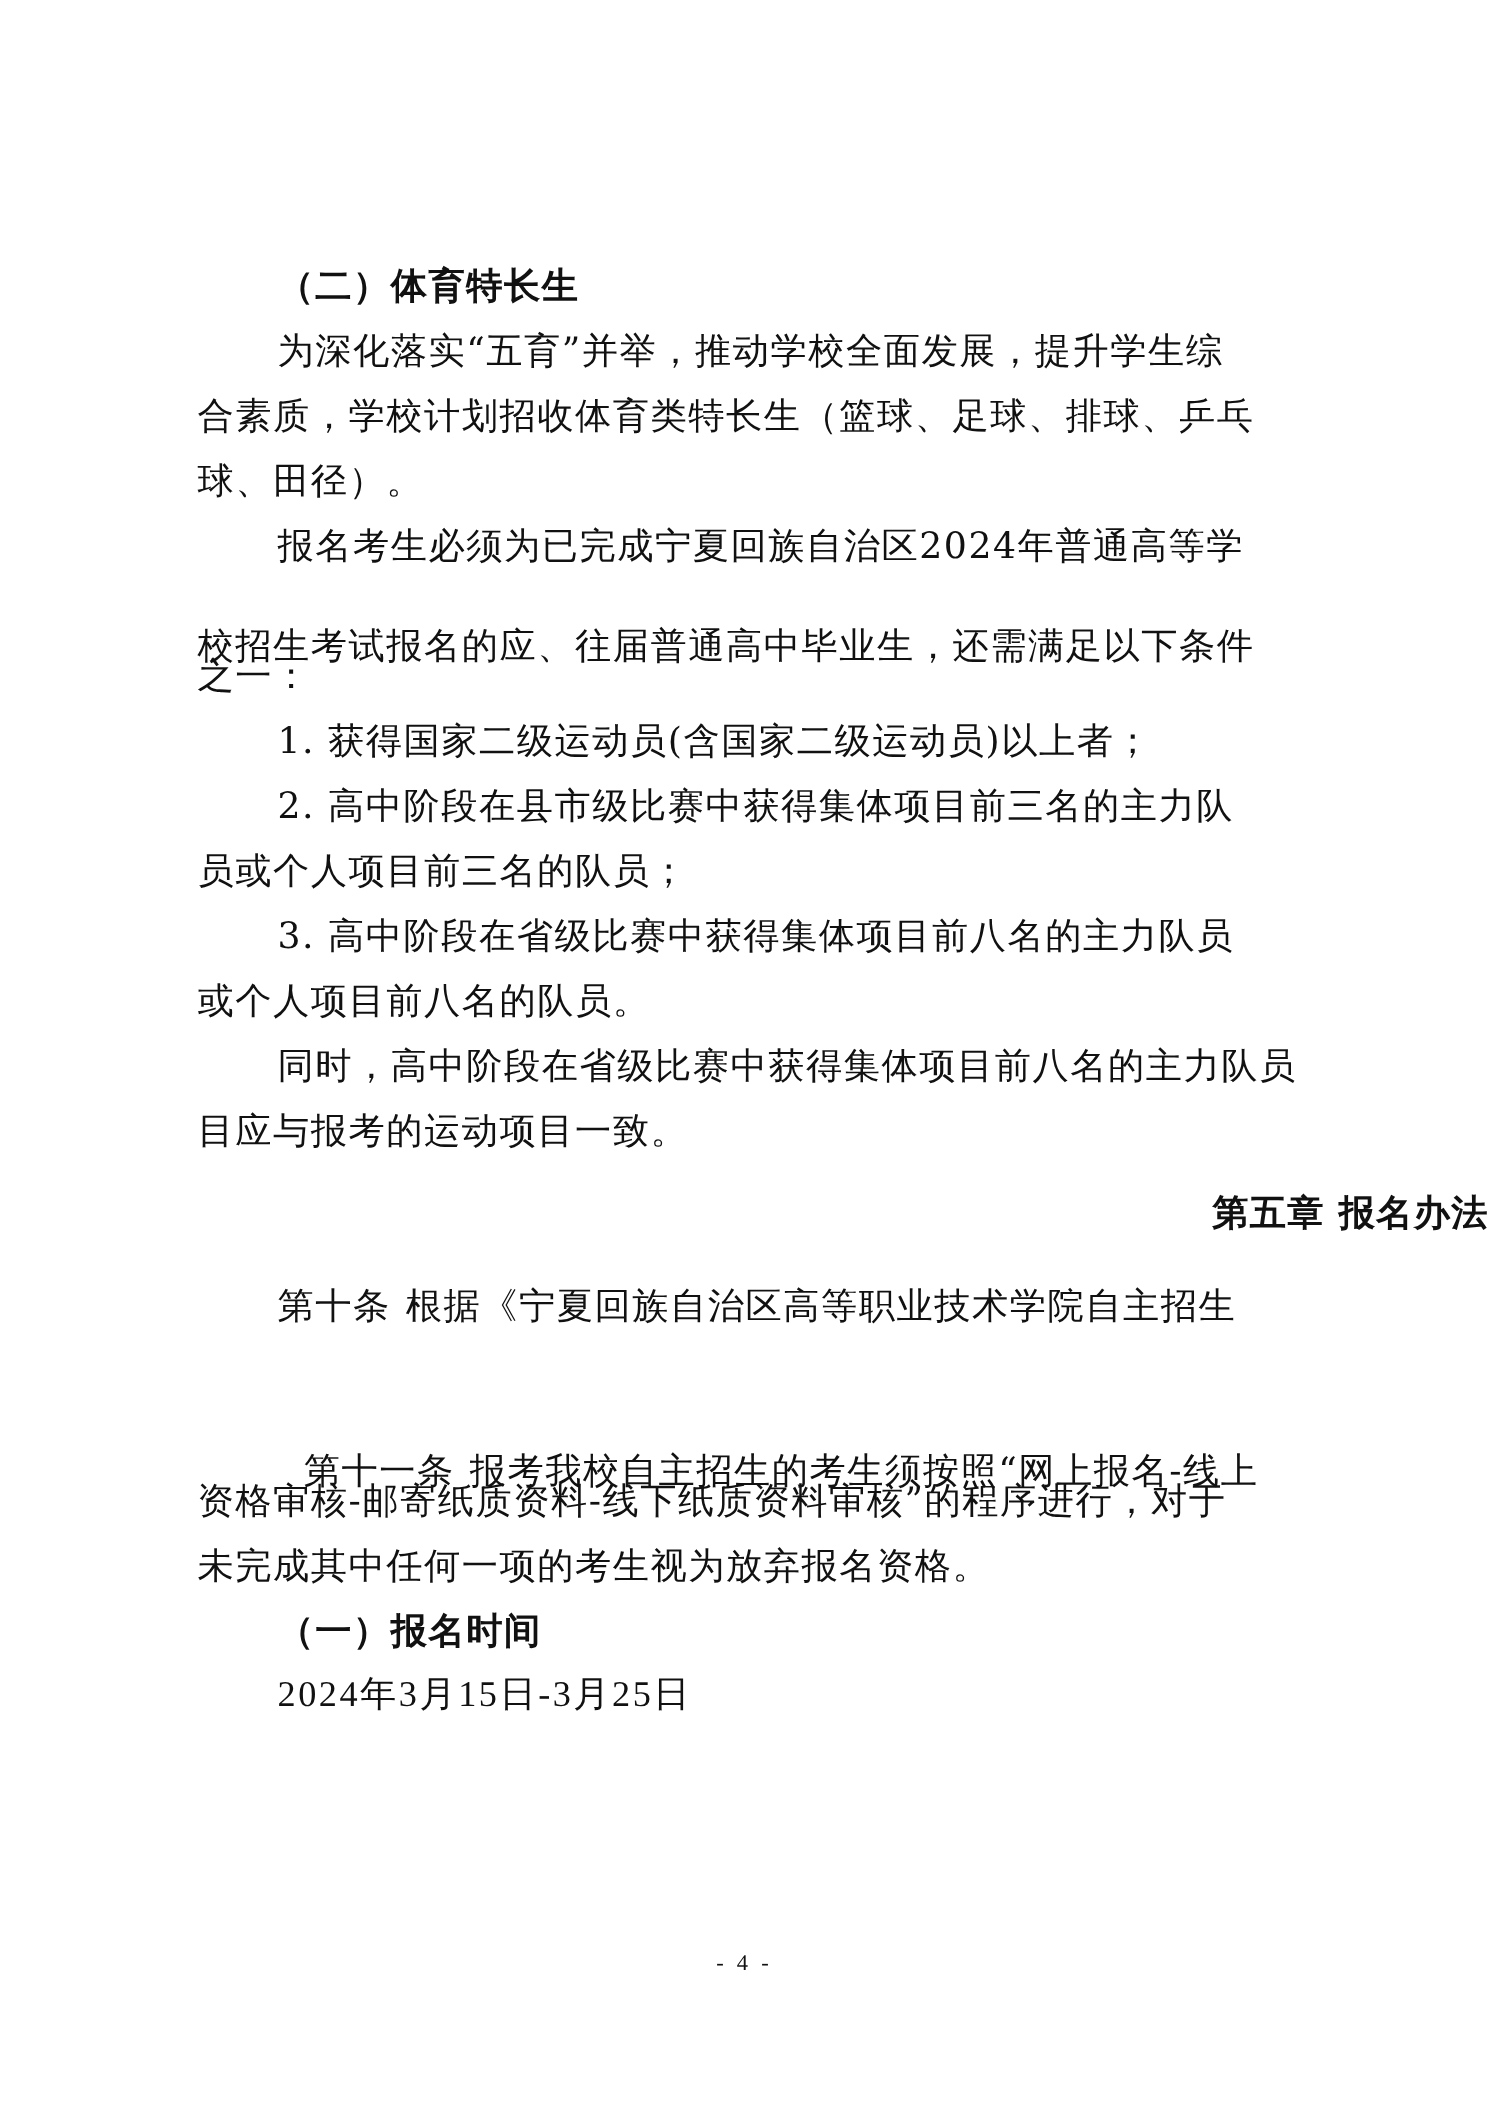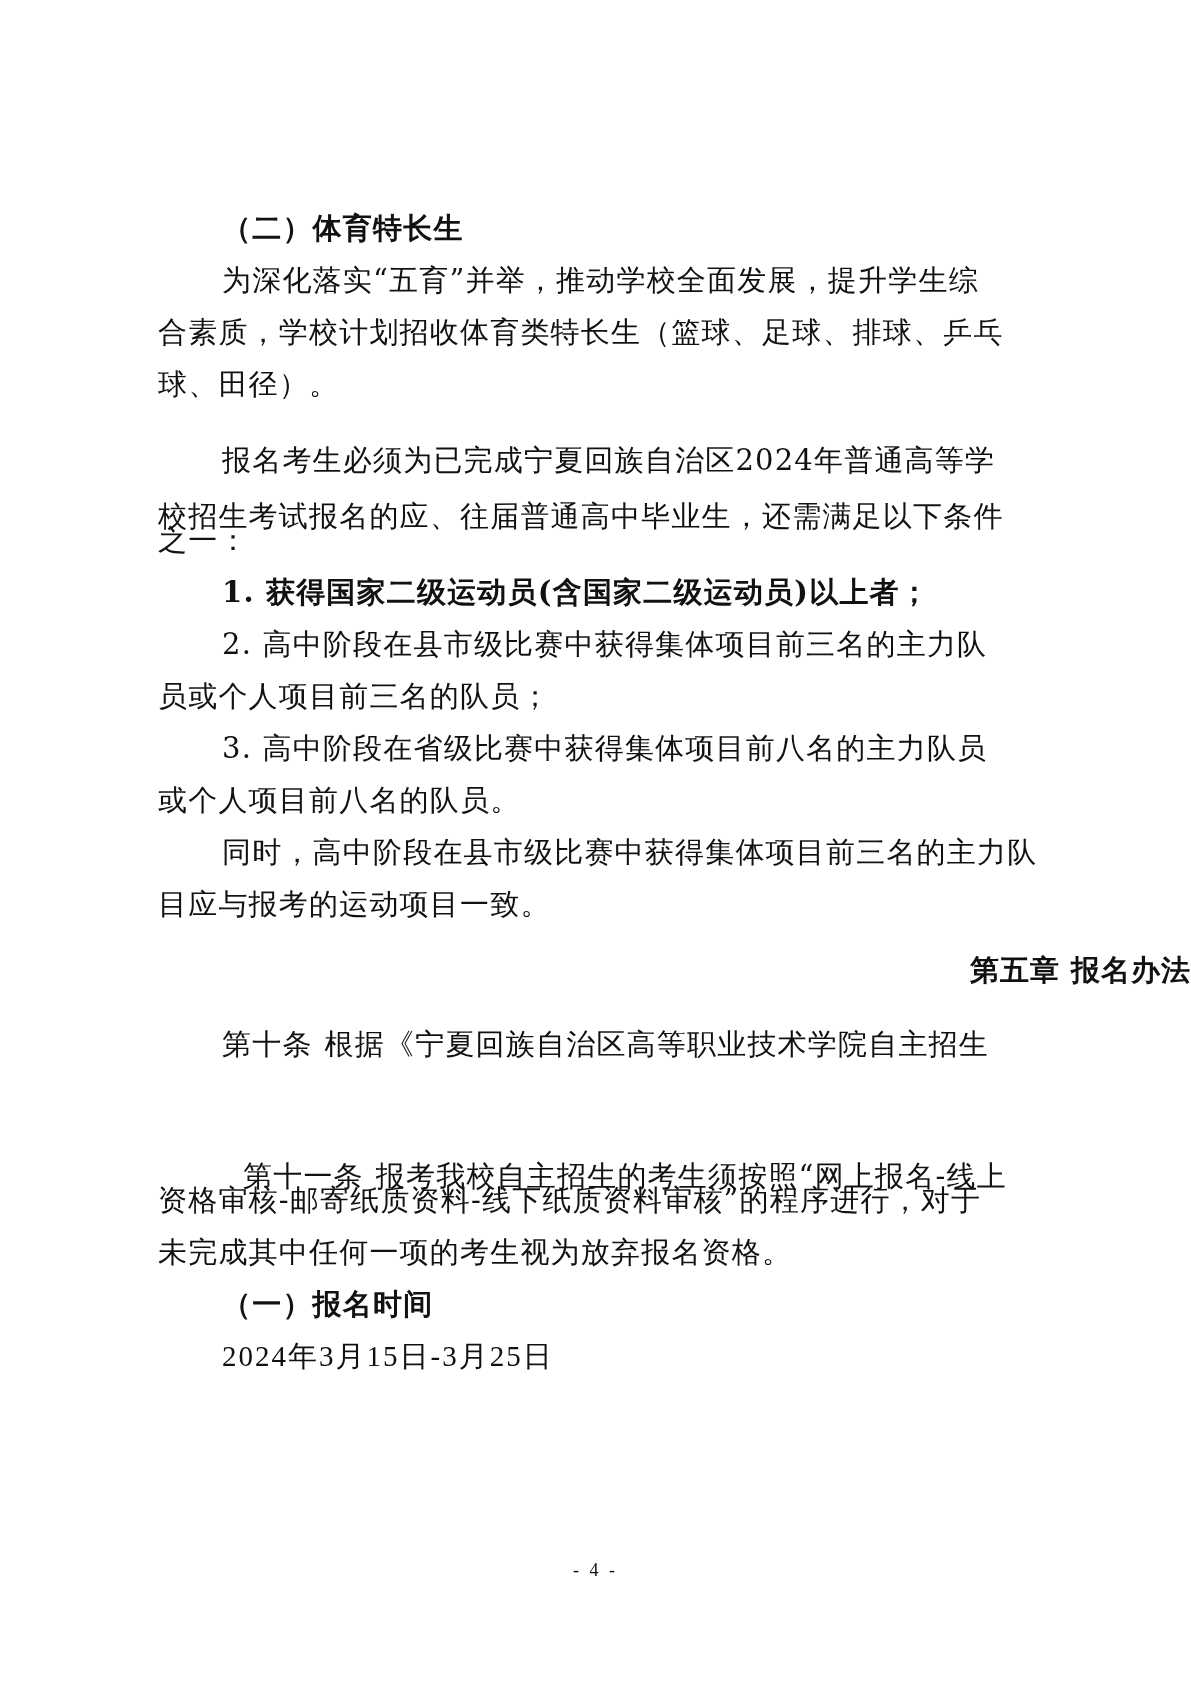--- a/index.html
+++ b/index.html
@@ -61,31 +61,31 @@
 <body>
 
 <div class="page">
 
   <div class="line heading-sec bold" style="top:208px;">（二）体育特长生</div>
 
   <div class="line indent" style="top:260px;">为深化落实“五育”并举，推动学校全面发展，提升学生综</div>
   <div class="line" style="top:312px;">合素质，学校计划招收体育类特长生（篮球、足球、排球、乒乓</div>
   <div class="line" style="top:364px;">球、田径）。</div>
 
-  <div class="line indent" style="top:416px;margin-top:24px;">报名考生必须为已完成宁夏回族自治区2024年普通高等学</div>
+  <div class="line indent" style="top:416px;">报名考生必须为已完成宁夏回族自治区2024年普通高等学</div>
   <div class="line" style="top:468px;margin-top:28px;">校招生考试报名的应、往届普通高中毕业生，还需满足以下条件</div>
   <div class="line" style="top:520px;">之一：</div>
 
-  <div class="line indent" style="top:572px;font-weight:bold;">1. 获得国家二级运动员(含国家二级运动员)以上者；</div>
+  <div class="line indent" style="top:572px;">1. 获得国家二级运动员(含国家二级运动员)以上者；</div>
   <div class="line indent" style="top:624px;">2. 高中阶段在县市级比赛中获得集体项目前三名的主力队</div>
   <div class="line" style="top:676px;">员或个人项目前三名的队员；</div>
   <div class="line indent" style="top:728px;">3. 高中阶段在省级比赛中获得集体项目前八名的主力队员</div>
   <div class="line" style="top:780px;">或个人项目前八名的队员。</div>
 
-  <div class="line indent" style="top:832px;">同时，高中阶段在县市级比赛中获得集体项目前三名的主力队</div>
+  <div class="line indent" style="top:832px;">同时，高中阶段在省级比赛中获得集体项目前八名的主力队员</div>
   <div class="line" style="top:884px;">目应与报考的运动项目一致。</div>
 
   <div class="chapter" style="top:950px;text-align:right;">第五章  报名办法</div>
 
   <div class="line indent" style="top:1024px;">
     <span class="article-label">第十条</span><span>根据《宁夏回族自治区高等职业技术学院自主招生</span>
   </div>
 
   <div class="line indent" style="top:1156px;margin-left:21px;">
     <span class="article-label">第十一条</span><span>报考我校自主招生的考生须按照“网上报名-线上</span>

